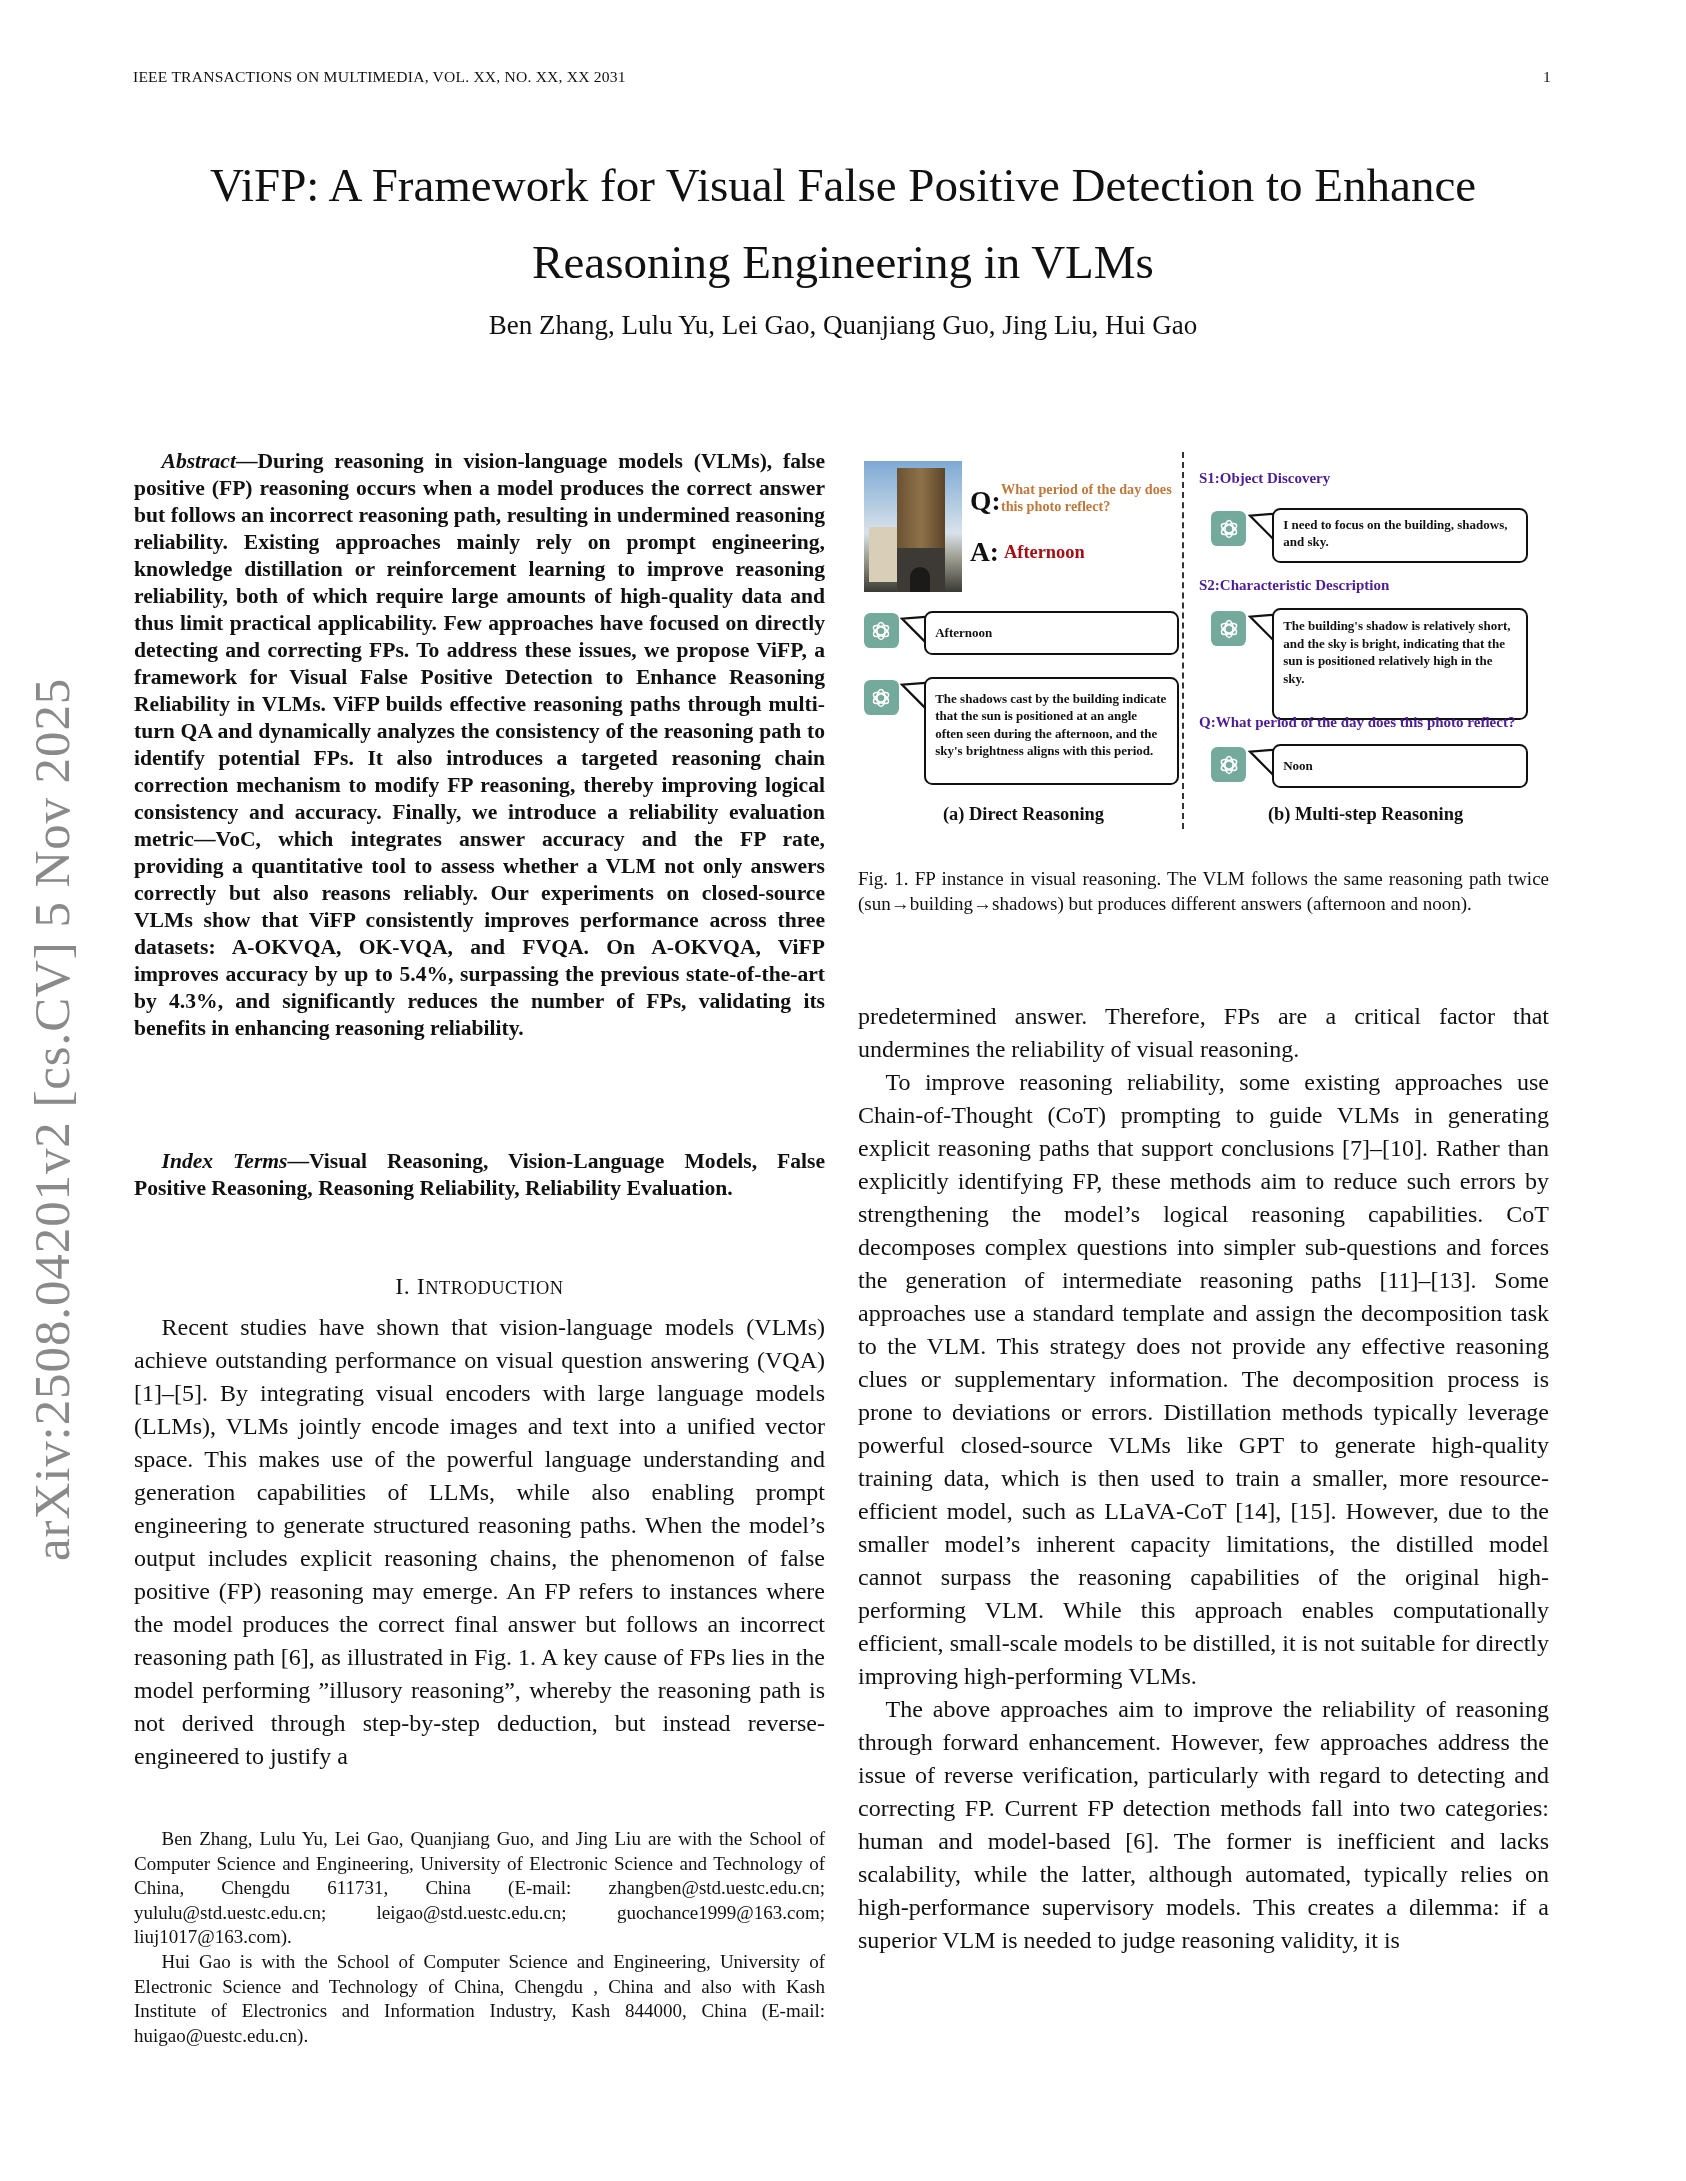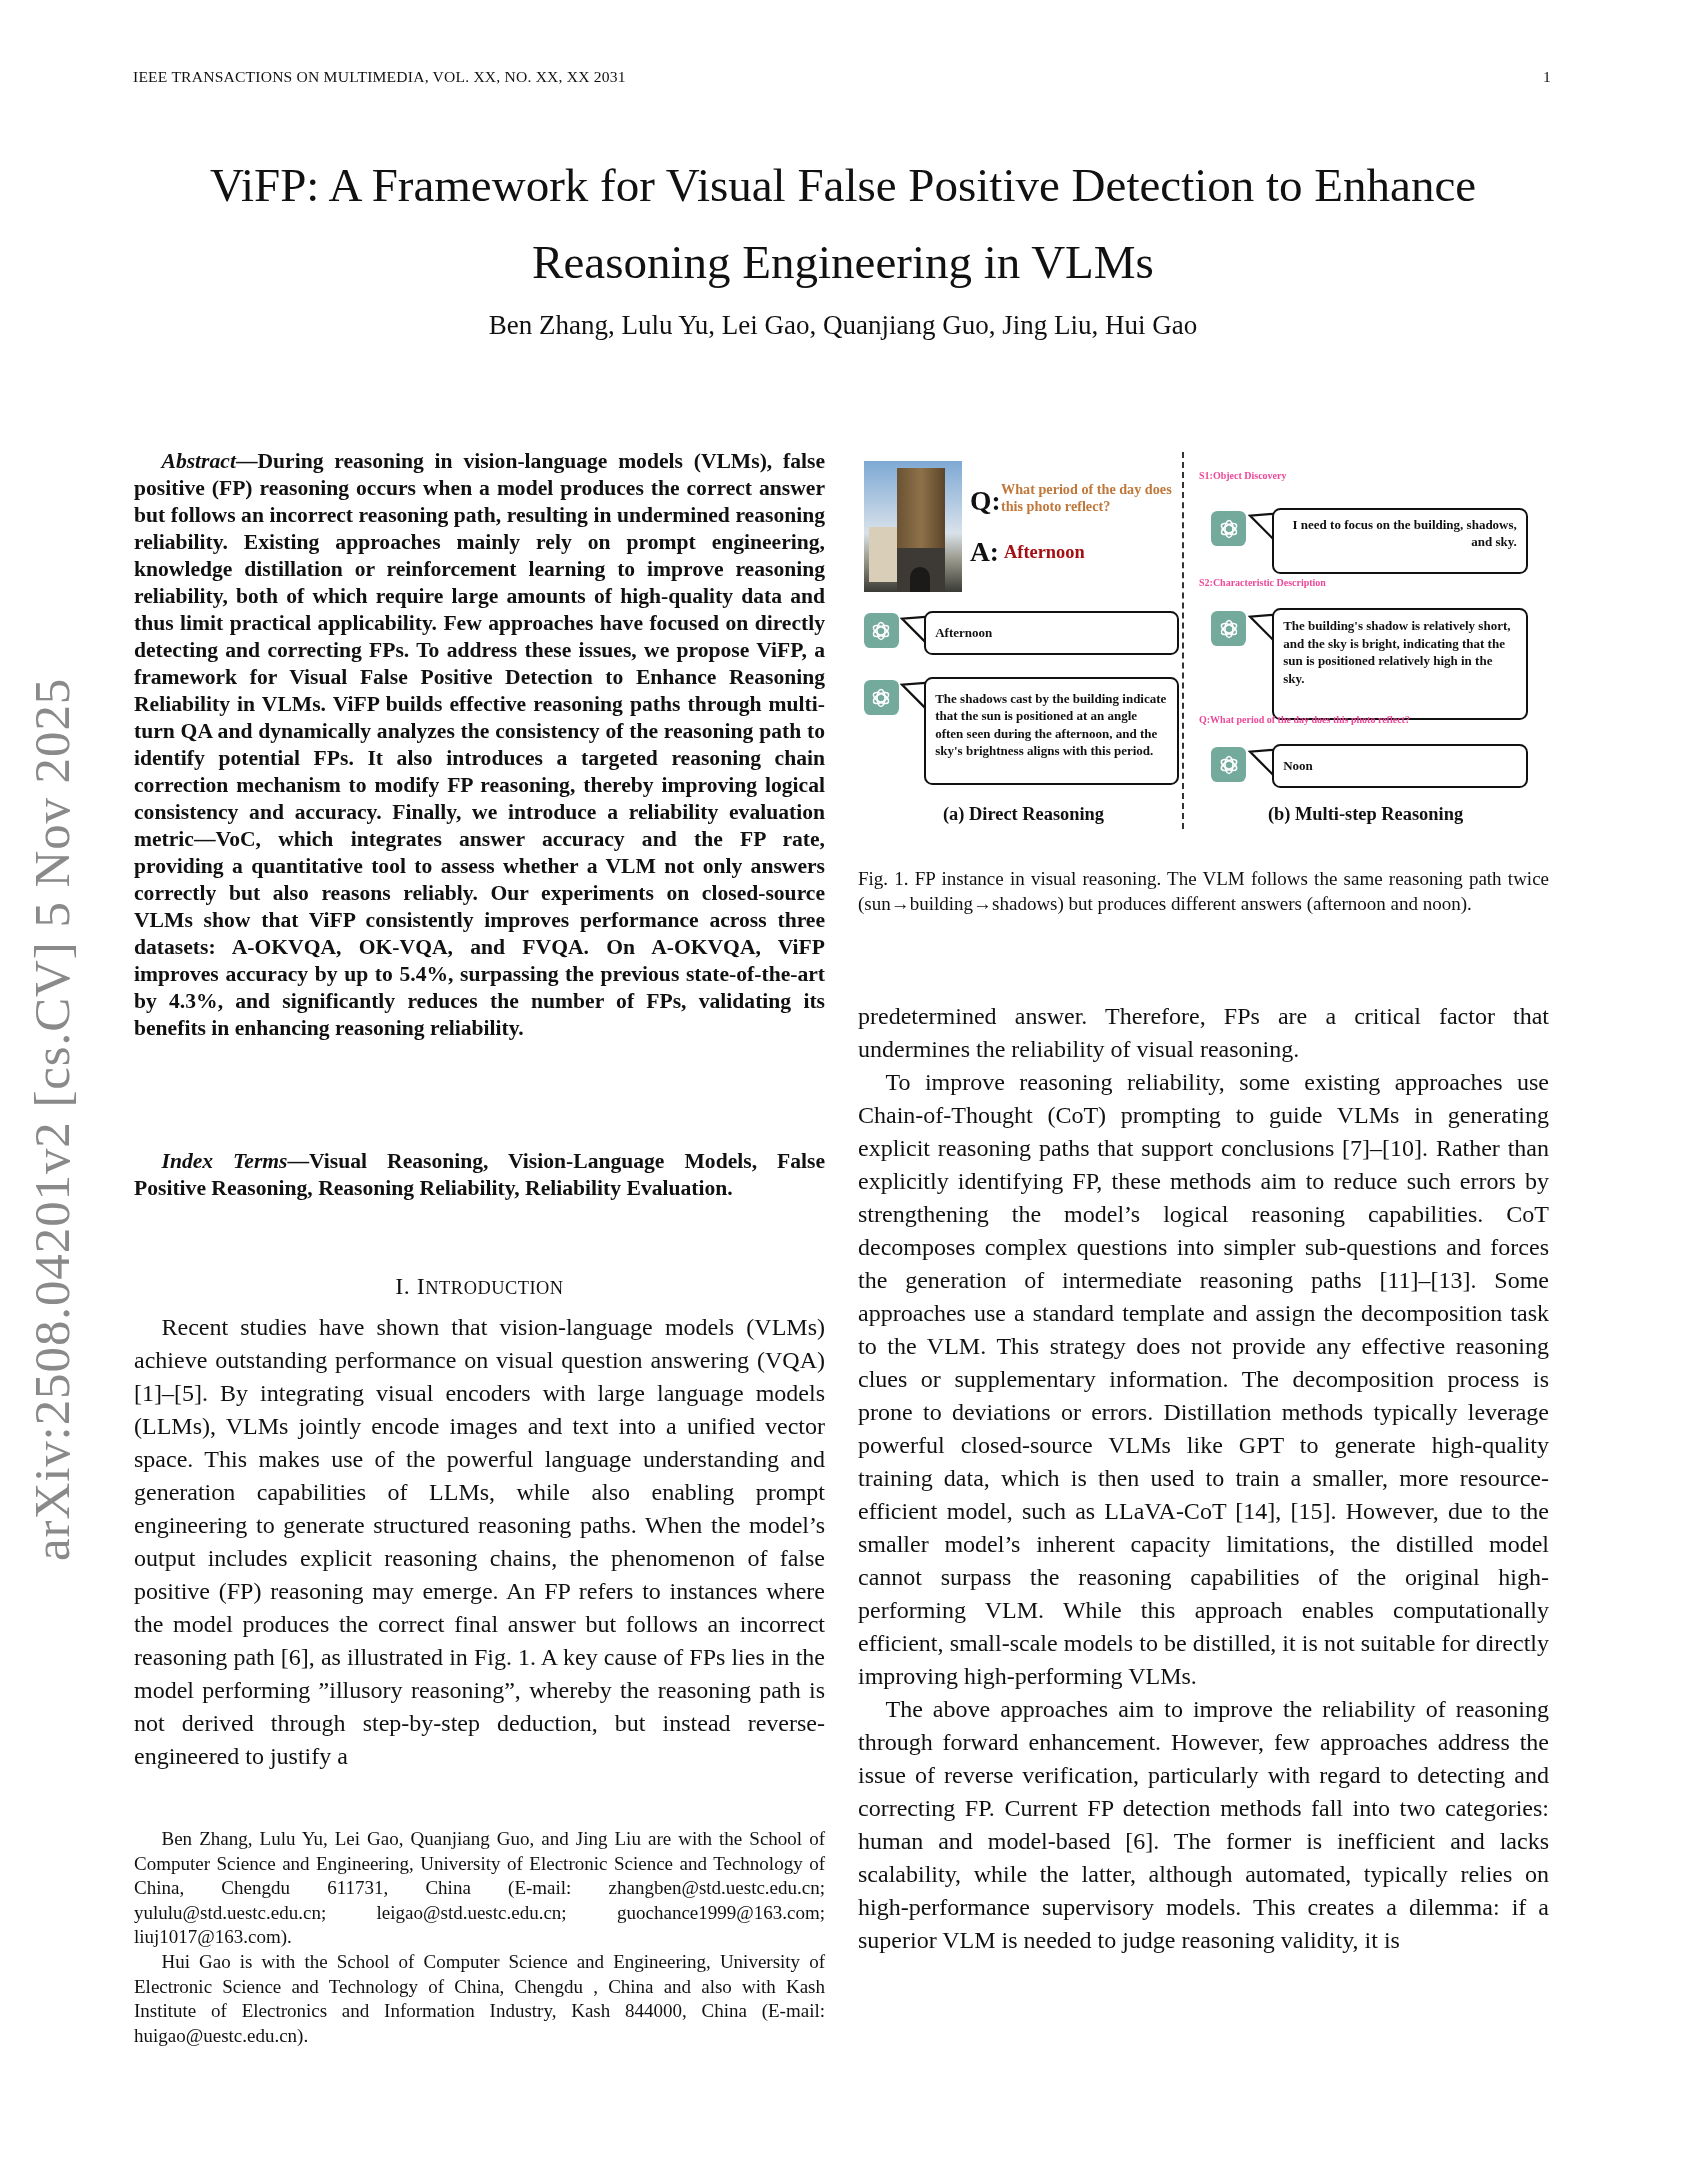--- a/index.html
+++ b/index.html
@@ -35,21 +35,21 @@
   .arch { left:46px; top:106px; width:20px; height:26px; background:#1c1a18; border-radius:10px 10px 0 0; }
   .sidebldg { left:5.5px; top:66px; width:29px; height:55px; background:#d9cfb8; }
   .qlabel { left:121px; top:35px; font-size:27.5px; font-weight:bold; }
   .qtext { left:152px; top:31px; font-size:14.2px; line-height:17.4px; font-weight:bold; color:#c0773a; }
   .alabel { left:121px; top:86px; font-size:27.5px; font-weight:bold; }
   .atext { left:155px; top:92px; font-size:18.4px; font-weight:bold; color:#a30f12; }
   .gpt { width:35px; height:35px; border-radius:6.4px; background:#74aa9c; display:flex; align-items:center; justify-content:center; }
   .bubble { border:2.3px solid #111; border-radius:8.3px; background:#fff; padding:5.5px 9.2px; box-sizing:border-box;
             font-size:13px; line-height:17.4px; font-weight:bold; }
   .divider { left:333px; top:1.8px; width:0; height:377px; border-left:2.3px dashed #333; }
-  .step { font-size:10px; font-weight:bold; color:#ec4899; }
+  .step { font-size:15px; font-weight:bold; color:#4c1d95; }
   .subcap { font-size:18.4px; font-weight:bold; }
   .figcap { left:858px; top:867px; width:691px; font-size:19px; line-height:24.6px; text-align:justify; }
 </style>
 </head>
 <body>
 
 <div class="abs runhead">IEEE TRANSACTIONS ON MULTIMEDIA, VOL. XX, NO. XX, XX 2031</div>
 <div class="abs pagenum">1</div>
 
 <div class="abs arxiv">arXiv:2508.04201v2  [cs.CV]  5 Nov 2025</div>
@@ -126,21 +126,21 @@
       <g transform="translate(12 12)">
         <ellipse rx="4" ry="8.5"></ellipse>
         <ellipse rx="4" ry="8.5" transform="rotate(60)"></ellipse>
         <ellipse rx="4" ry="8.5" transform="rotate(120)"></ellipse>
       </g>
     </svg>
   </div>
   <svg class="abs" style="left:399px; top:62px;" width="27.5" height="31" viewBox="0 0 30 34">
       <polyline points="28,2 2,4 28,30" fill="#fff" stroke="#111" stroke-width="2.5"></polyline>
     </svg>
-  <div class="abs bubble" style="left:423px; top:58px; width:256px; height:66px; padding-top:5.5px;text-align:right;">I need to focus on the building, shadows, and sky.</div>
+  <div class="abs bubble" style="left:423px; top:58px; width:256px; height:55px; padding-top:5.5px;">I need to focus on the building, shadows, and sky.</div>
 
   <div class="abs step" style="left:350px; top:127px;">S2:Characteristic Description</div>
   <div class="abs gpt" style="left:362px; top:161px;">
     <svg width="24" height="24" viewBox="0 0 24 24" fill="none" stroke="#fff" stroke-width="1.6">
       <g transform="translate(12 12)">
         <ellipse rx="4" ry="8.5"></ellipse>
         <ellipse rx="4" ry="8.5" transform="rotate(60)"></ellipse>
         <ellipse rx="4" ry="8.5" transform="rotate(120)"></ellipse>
       </g>
     </svg>

